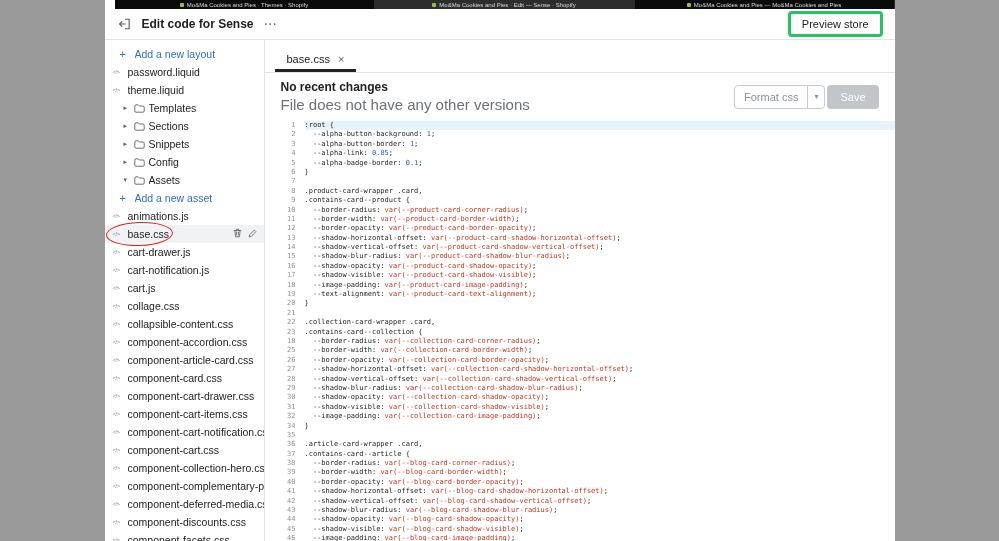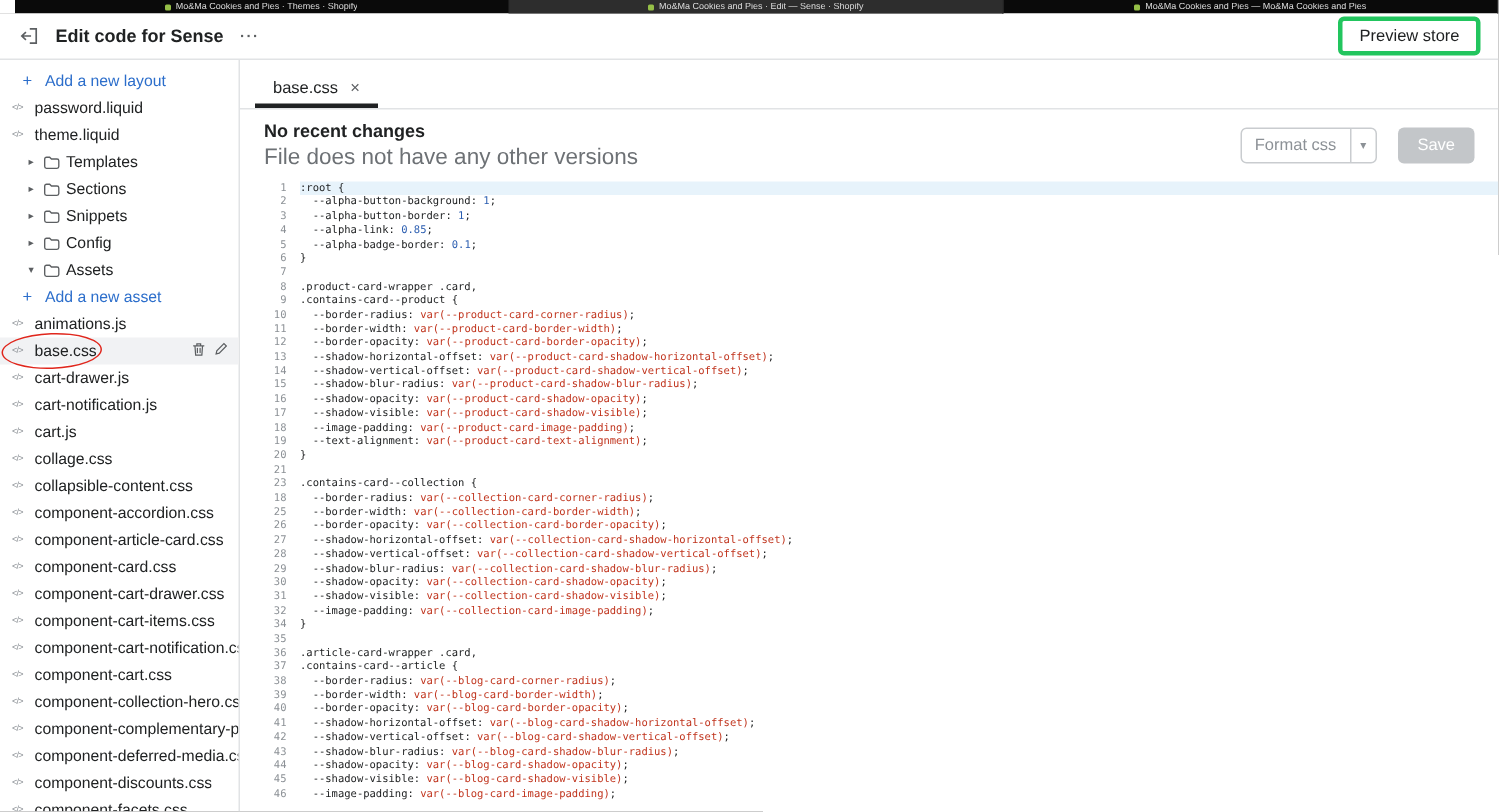--- a/index.html
+++ b/index.html
@@ -1,18 +1,18 @@
 <!DOCTYPE html>
 <html style="--accent-blue: #2c6ecb; --annotation-red: #e0261c; --active-line-bg: #e7f3fb; --token-value: #c0341d; --token-number: #2a5db0; --token-default: #202223; --save-disabled-bg: #c3c6c9;"><head>
 <meta charset="utf-8">
 <style>
   *{margin:0;padding:0;box-sizing:border-box}
   html,body{background:#9a9a9a}
   body{font-family:"Liberation Sans",sans-serif}
-  .screen{position:relative;width:999px;height:541px;background:#fff;overflow:hidden;margin:0 auto}
+  .screen{position:relative;width:790px;height:541px;background:#fff;overflow:hidden;margin:0 auto}
 
   
   .tabstrip{height:9px;background:#0a0a0a;display:flex;align-items:stretch}
   .corner{width:10px;background:#fff;flex:none}
   .btabs{flex:1;display:flex;min-width:0}
   .btab{flex:1;display:flex;align-items:center;justify-content:center;gap:3px;padding:0 8px;border-right:1px solid #2a2a2a;overflow:hidden;min-width:0;cursor:pointer}
   .btab.active{background:#2d2d2d}
   .favicon{width:4px;height:4px;border-radius:1px;background:#95bf47;flex:none}
   .btab-title{font-size:6px;color:#dcdcdc;white-space:nowrap;overflow:hidden}
 
@@ -40,21 +40,21 @@
   .circle-annotation{position:absolute;left:1px;width:67px;height:24px;border:1.6px solid var(--annotation-red,#e0261c);border-radius:50%;pointer-events:none;transform:rotate(-2deg)}
 
   
   .main{flex:1;display:flex;flex-direction:column;min-width:0;background:#fff}
   .tabbar{margin-top:10px;padding-left:10px;border-bottom:1px solid #e1e3e5;display:flex}
   .tab{display:flex;align-items:center;gap:8px;padding:3px 12px 4px;font-size:11px;color:#202223;border-bottom:3px solid #202223;cursor:pointer}
   .tab .close{color:#5c5f62;font-size:11px;cursor:pointer}
   .infobar{display:flex;align-items:center;justify-content:space-between;padding:7px 16px 6px}
   .info-title{font-size:12px;font-weight:700;color:#202223}
   .info-sub{font-size:15px;color:#6d7175;margin-top:2px}
-  .actions{display:flex;gap:14px;align-items:flex-end}
+  .actions{display:flex;gap:2px;align-items:flex-end}
   .format-btn{display:flex;align-items:stretch;border:1px solid #c9cccf;border-radius:4px;height:24px;font-size:11px;color:#8c9196;background:#fff;cursor:pointer}
   .format-label{padding:0 9px;display:flex;align-items:center}
   .format-chev{border-left:1px solid #c9cccf;display:flex;align-items:center;padding:0 6px;font-size:8px}
   .save-btn{height:24px;padding:0 13px;border:none;border-radius:4px;background:var(--save-disabled-bg,#c3c6c9);color:#fff;font-size:11px;font-family:Liberation Sans, sans-serif}
 
   
   .editor{flex:1;overflow:hidden;font-family:"DejaVu Sans Mono",monospace;font-size:7px;padding-top:2px}
   .crow{display:flex;height:9.4px;line-height:9.4px}
   .gutter{width:40px;flex:none;text-align:right;padding-right:9px;color:#8c9196}
   .code{flex:1;white-space:pre;color:var(--token-default,#202223)}
@@ -391,20 +391,24 @@
           </div>
           <div class="crow">
             <div class="gutter">20</div>
             <div class="code"><span class="sel">}</span></div>
           </div>
           <div class="crow">
             <div class="gutter">21</div>
             <div class="code"><span class="sel"></span></div>
           </div>
           <div class="crow">
+            <div class="gutter">22</div>
+            <div class="code"><span class="sel">.collection-card-wrapper .card,</span></div>
+          </div>
+          <div class="crow">
             <div class="gutter">23</div>
             <div class="code"><span class="sel">.contains-card--collection {</span></div>
           </div>
           <div class="crow">
             <div class="gutter">18</div>
             <div class="code">  <span class="prop">--border-radius</span>: <span class="val">var(--collection-card-corner-radius)</span>;</div>
           </div>
           <div class="crow">
             <div class="gutter">25</div>
             <div class="code">  <span class="prop">--border-width</span>: <span class="val">var(--collection-card-border-width)</span>;</div>

